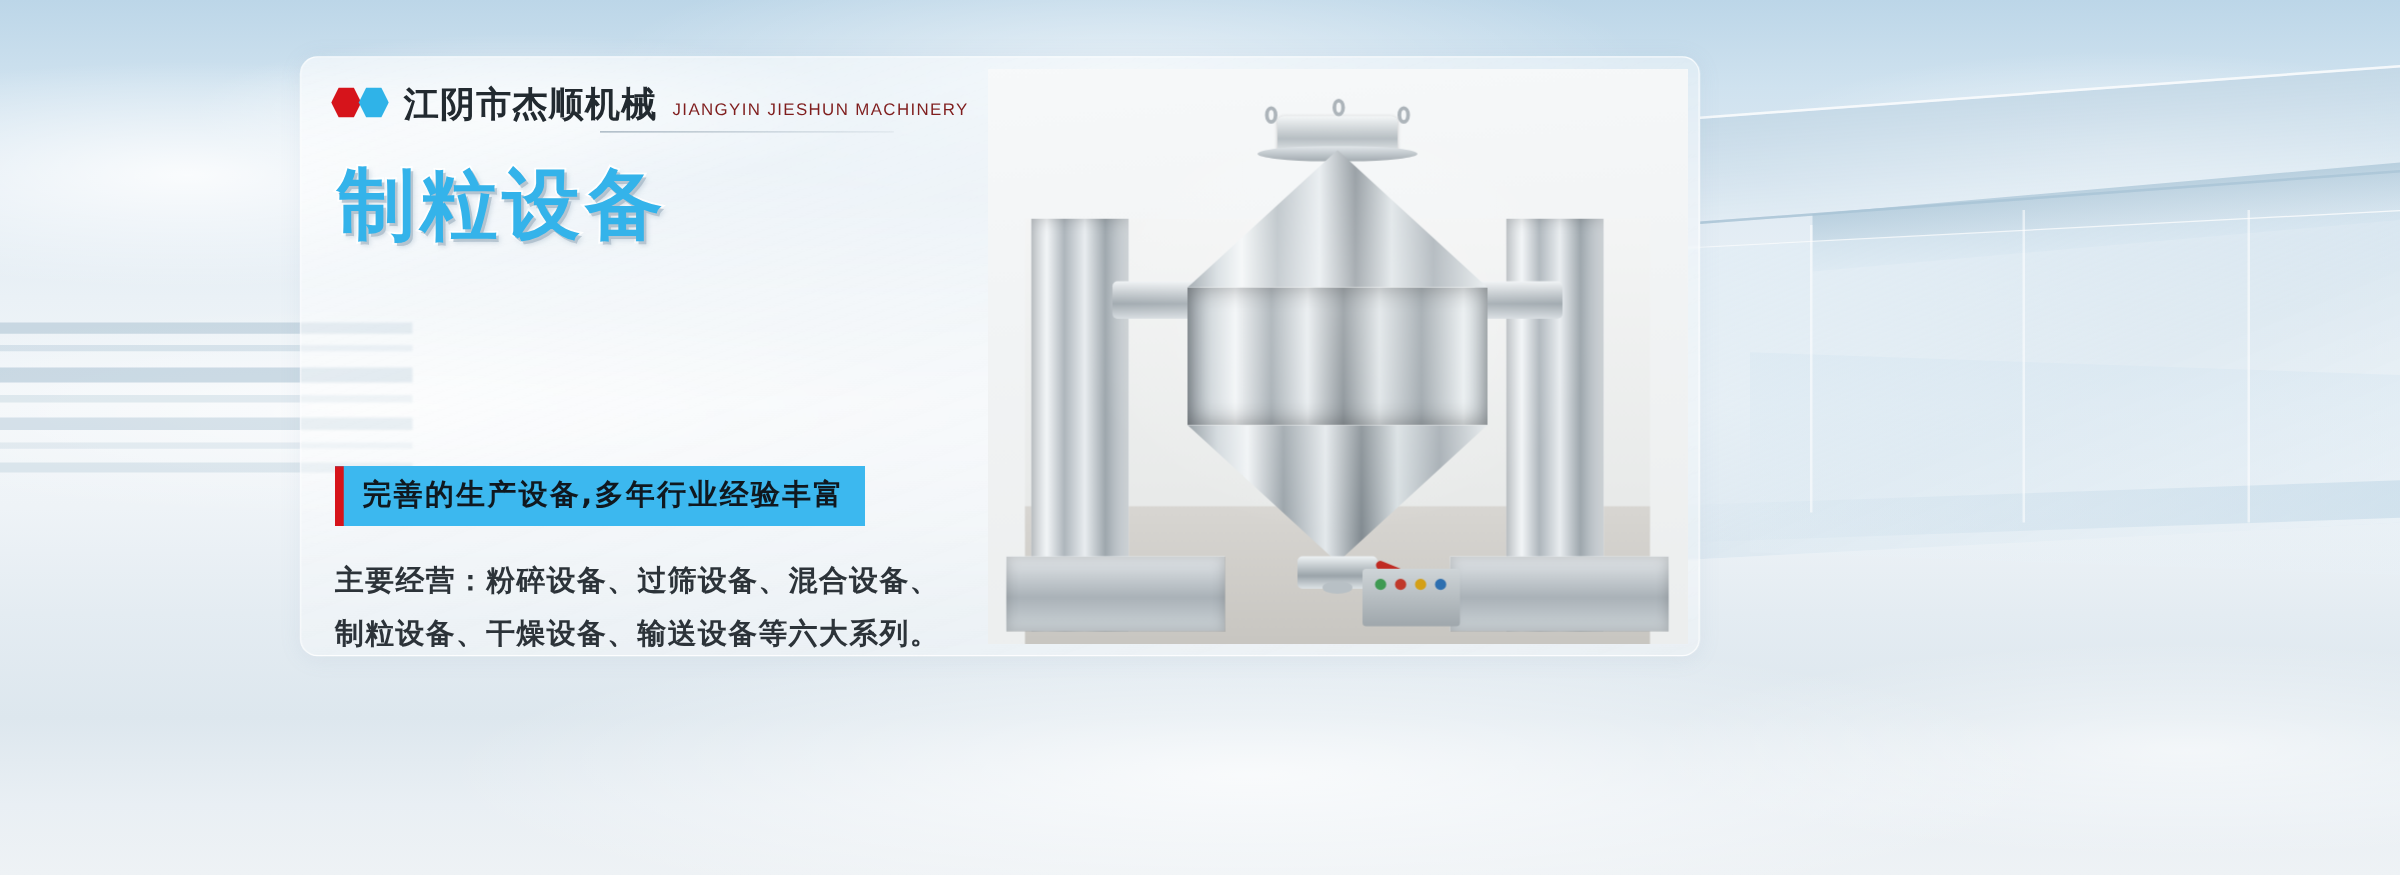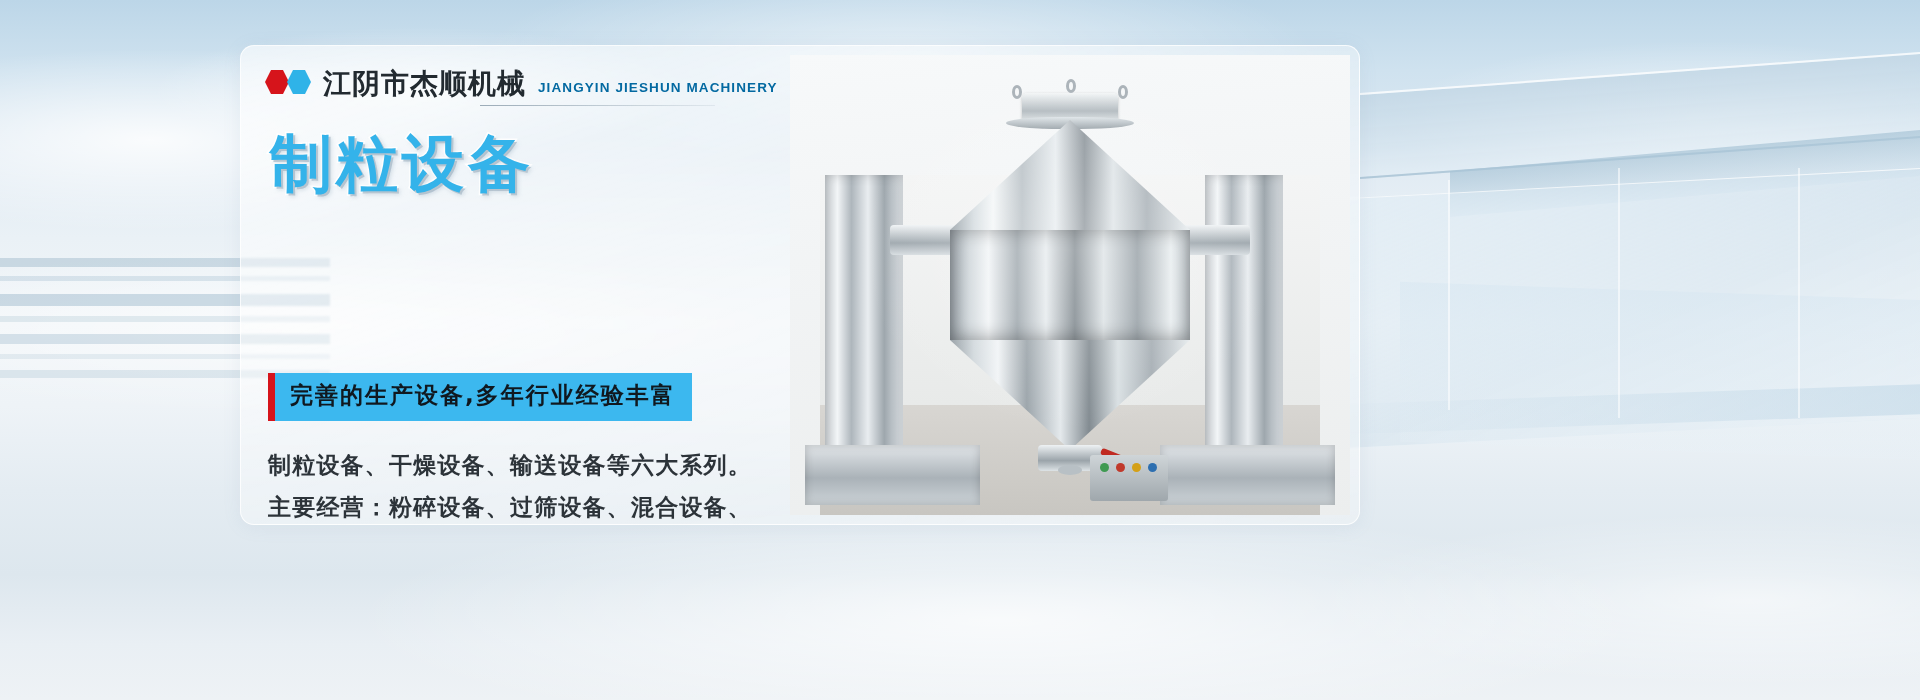--- a/index.html
+++ b/index.html
@@ -98,21 +98,21 @@
   }
   .logo-mark { display:flex; align-items:center; margin-bottom:4px; }
   .hexdot { display:block; }
   .brand-cn {
     font-family:"DejaVu Sans","Liberation Sans",sans-serif;
     font-size:28px; font-weight:700; color:#222a30;
     letter-spacing:1px; line-height:1;
   }
   .brand-en {
     font-family:"Liberation Sans",sans-serif;
-    font-size:13.5px; font-weight:700; color:#0369a1;
+    font-size:13.5px; font-weight:400; color:#7f1d1d;
     letter-spacing:1.1px; line-height:1; margin-bottom:4px;
   }
   .logo-rule {
     position:absolute; left:480px; top:105px; width:235px; height:1px;
     background:linear-gradient(90deg, rgba(140,158,172,.85), rgba(140,158,172,.15));
   }
 
   
   .headline { position:absolute; left:270px; top:128px; }
   .headline .hl {
@@ -307,22 +307,22 @@
 
   <div class="headline">
     <div class="hl">制粒设备</div>
   </div>
 
   <div class="tagline">
     <span>完善的生产设备,多年行业经验丰富</span>
   </div>
 
   <div class="body-copy">
+    <p>主要经营：粉碎设备、过筛设备、混合设备、</p>
     <p>制粒设备、干燥设备、输送设备等六大系列。</p>
-    <p>主要经营：粉碎设备、过筛设备、混合设备、</p>
   </div>
 
   <div class="photo">
     <div class="photo-bg"></div>
     <div class="fac-wall"></div>
     <div class="fac-floor"></div>
 
     <div class="col left"></div>
     <div class="col right"></div>
     <div class="leg left"></div>

